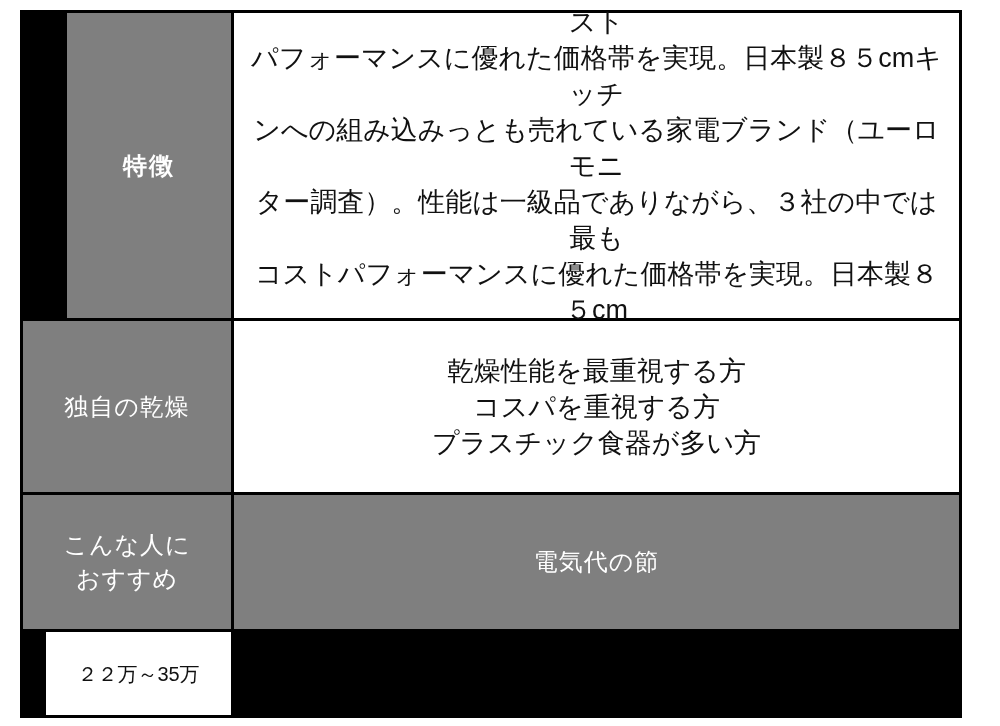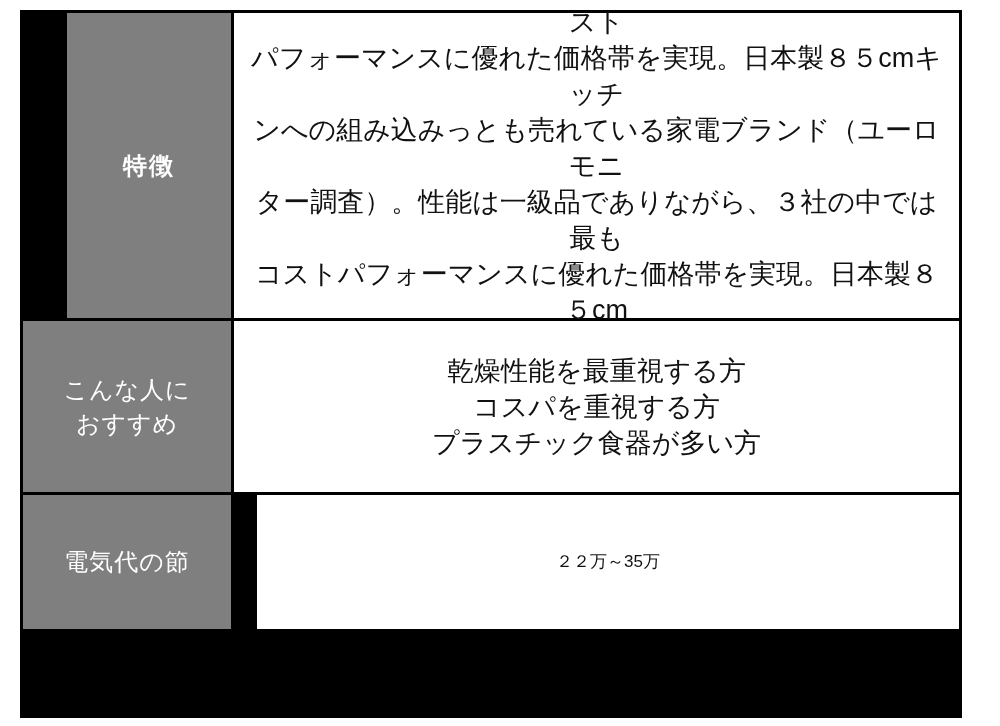--- a/index.html
+++ b/index.html
@@ -50,45 +50,46 @@
     margin-left: 44px;
   }
   .cell.body {
     background: #ffffff;
     color: #111111;
     font-size: 27px;
     line-height: 36px;
     padding: 4px 14px;
   }
   .cell.body.small {
-    font-size: 17px;
+    font-size: 20px;
     line-height: 28px;
     margin-left: 23px;
   }
 </style>
 </head>
 <body>
 
 <div class="page">
   <div class="comparison-table">
 
     <div class="cell header bold">特徴</div>
     <div class="cell body">世界でもっとも売れている家電ブランド（ユーロモニター調
 査）。性能は一級品でありながら、３社の中では最もコスト
 パフォーマンスに優れた価格帯を実現。日本製８５cmキッチ
 ンへの組み込みっとも売れている家電ブランド（ユーロモニ
 ター調査）。性能は一級品でありながら、３社の中では最も
 コストパフォーマンスに優れた価格帯を実現。日本製８５cm
 キッチンへの組み込みにも対応しているモデルが多く、導入
 のハードルが低い。</div>
 
+    <div class="cell header">独自の乾燥</div>
 
-    <div class="cell header">こんな人に
-おすすめ</div>
     <div class="cell body">乾燥性能を最重視する方
 コスパを重視する方
 プラスチック食器が多い方</div>
+    <div class="cell header">こんな人に
+おすすめ</div>
 
     <div class="cell header">電気代の節</div>
     <div class="cell body small">２２万～35万</div>
 
   </div>
 </div>
 
 </body></html>

